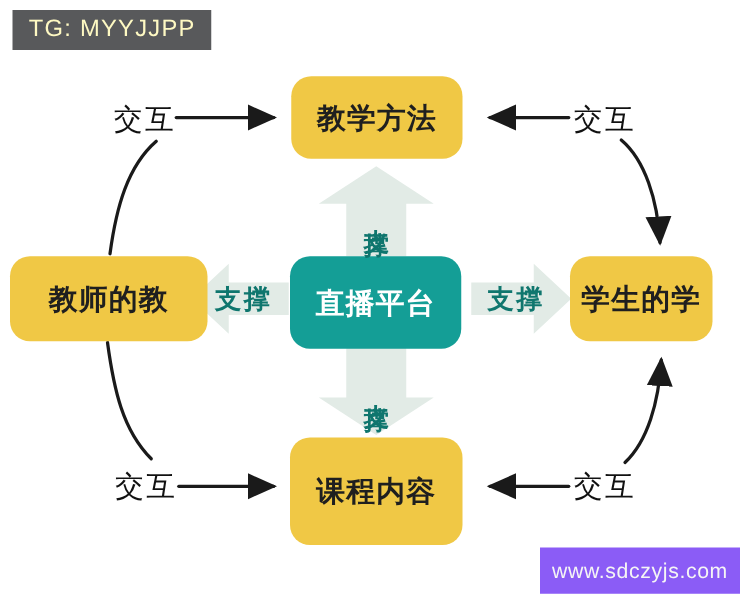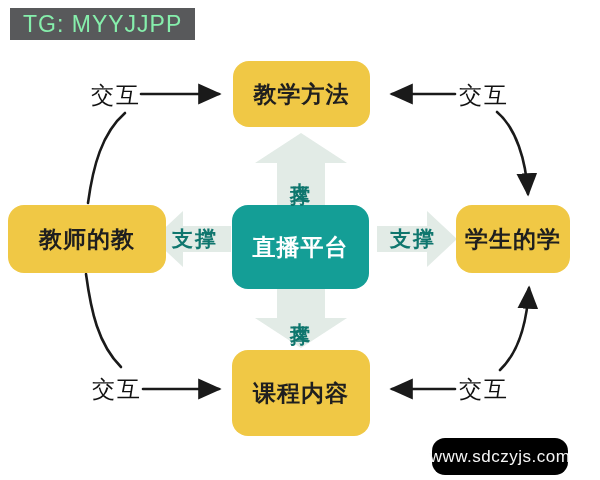--- a/index.html
+++ b/index.html
@@ -21,21 +21,21 @@
     display:flex;align-items:center;justify-content:center;
     border-radius:16px;
     font-size:23px;font-weight:bold;color:#1f1f1f;
     letter-spacing:1px;
     text-align:center;
   }
   .node-yellow{background:#F0C845;}
   .node-center{background:#149E96;color:#ffffff;}
   .node-top{left:233px;top:61px;width:137px;height:66px;}
   .node-left{left:8px;top:205px;width:158px;height:68px;}
-  .node-centerpos{left:232px;top:205px;width:137px;height:84px;}
+  .node-centerpos{left:232px;top:205px;width:137px;height:74px;}
   .node-right{left:456px;top:205px;width:114px;height:68px;}
   .node-bottom{left:232px;top:350px;width:138px;height:86px;}
   .support-label{
     position:absolute;z-index:3;
     display:flex;align-items:center;justify-content:center;
     color:#0f766e;font-weight:600;
   }
   .support-v{
     writing-mode:vertical-rl;text-orientation:upright;
     font-size:20px;letter-spacing:3px;
@@ -51,32 +51,31 @@
     font-size:23px;font-weight:500;color:#111111;
     letter-spacing:2px;
     font-family:Liberation Mono, monospace;
   }
   .interact-tl{left:91px;top:80px;}
   .interact-tr{left:459px;top:80px;}
   .interact-bl{left:92px;top:374px;}
   .interact-br{left:459px;top:374px;}
   .badge{
     position:absolute;z-index:4;left:10px;top:8px;
-    background:#58595B;color:#86efac;
-    font-size:23px;letter-spacing:1px;
+    background:#58595B;color:#fef9c3;
+    font-size:19px;letter-spacing:1px;
     padding:4px 13px;line-height:24px;
   }
   .watermark{
     position:absolute;z-index:4;left:432px;top:438px;
-    width:136px;height:37px;
-    background:#000000;color:#F5F5F5;
+    width:160px;height:37px;
+    background:#8b5cf6;color:#F5F5F5;
     font-size:17px;
     display:flex;align-items:center;justify-content:center;
     letter-spacing:0.5px;
-    border-radius:13px;
   }
 </style>
 </head>
 <body>
 
 <div class="canvas">
 
   <svg class="arrows-svg" viewBox="0 0 600 480" xmlns="http://www.w3.org/2000/svg">
     <defs>
       <marker id="ah" markerWidth="10" markerHeight="10" refX="8" refY="5" orient="auto">

